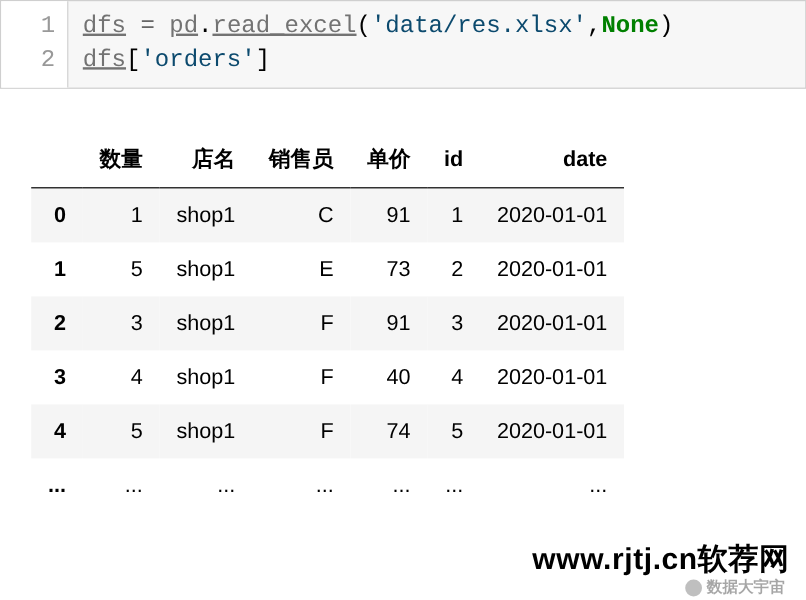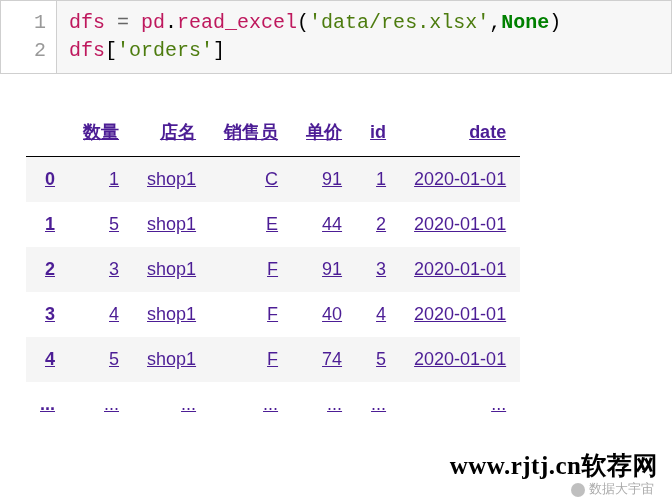--- a/index.html
+++ b/index.html
@@ -30,35 +30,34 @@
     .code-area {
       flex: 1;
       padding: 8px 12px;
       font-family: "Courier New", monospace;
       font-size: 20px;
       line-height: 28px;
       color: #000;
       white-space: pre;
     }
     .code-line { display: block; }
-    .tk-var { color: #be185d; }
+    .tk-var { color: #737373; text-decoration: underline; }
     .tk-op { color: #666666; }
-    .tk-str { color: #4d7c0f; }
+    .tk-str { color: #0c4a6e; }
     .tk-kw { color: #008000; font-weight: bold; text-align: center; }
     .tk-punc { color: #000000; }
 
     .output {
       padding: 34px 20px 0 20px;
     }
     table.df {
       border-collapse: collapse;
       font-size: 18px;
-      color: #4c1d95;
+      color: #000000;
       margin-left: 6px;
-      text-decoration: underline;
     }
     table.df th, table.df td {
       padding: 12px 14px;
       text-align: right;
       border: none;
       font-weight: normal;
     }
     table.df thead th {
       font-weight: bold;
       border-bottom: 1.5px solid #000000;
@@ -82,29 +81,30 @@
       padding: 8px 14px 0 14px;
     }
     .watermark-main {
       position: absolute;
       right: 14px;
       bottom: 18px;
       font-size: 25px;
       font-weight: bold;
       color: #000000;
       letter-spacing: 0.5px;
-      font-family: Liberation Serif, serif;
+      font-family: Liberation Sans, sans-serif;
     }
     .watermark-sub {
       position: absolute;
       right: 18px;
       bottom: 2px;
       font-size: 13px;
       color: rgba(0,0,0,0.35);
       font-family: sans-serif;
+      font-weight: bold;
     }
     .wm-icon {
       display: inline-block;
       width: 14px;
       height: 14px;
       border-radius: 50%;
       background: rgba(0,0,0,0.25);
       vertical-align: middle;
       margin-right: 4px;
     }
@@ -141,21 +141,21 @@
           <td>C</td>
           <td>91</td>
           <td>1</td>
           <td class="col-date">2020-01-01</td>
         </tr>
         <tr>
           <th>1</th>
           <td>5</td>
           <td class="col-shop">shop1</td>
           <td>E</td>
-          <td>44</td>
+          <td>73</td>
           <td>2</td>
           <td class="col-date">2020-01-01</td>
         </tr>
         <tr>
           <th>2</th>
           <td>3</td>
           <td class="col-shop">shop1</td>
           <td>F</td>
           <td>91</td>
           <td>3</td>

